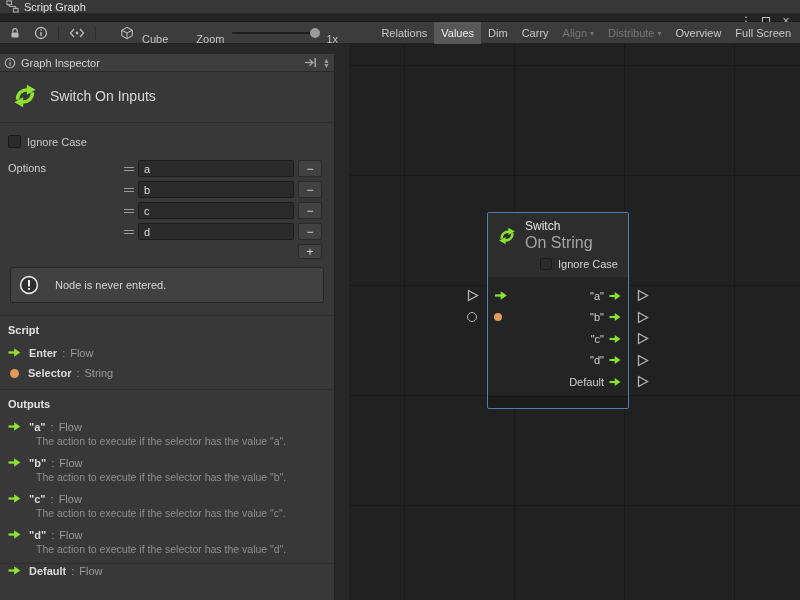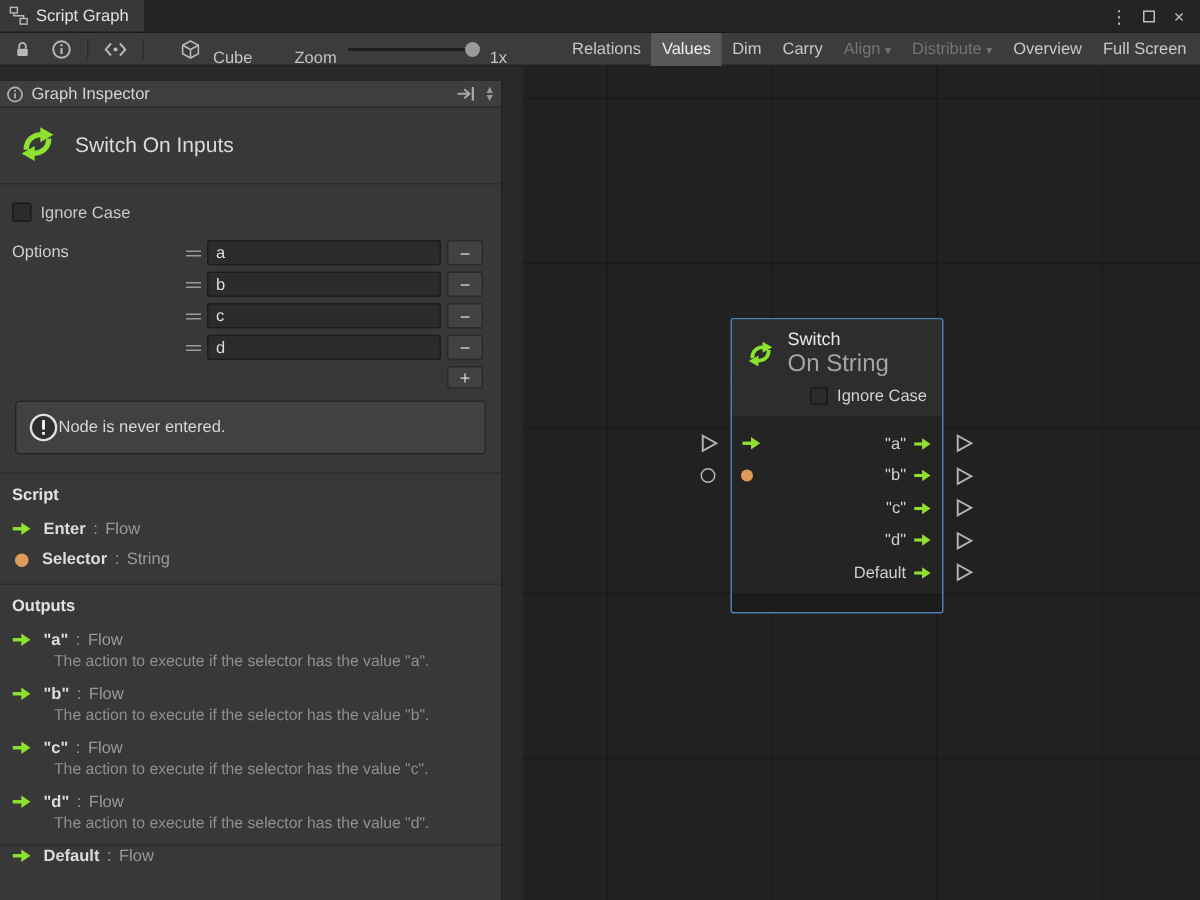--- a/index.html
+++ b/index.html
@@ -6,21 +6,21 @@
   html,body { width:800px; height:600px; overflow:hidden; }
   body {
     font-family:"Liberation Sans", sans-serif;
     font-size:11px; color:#c8c8c8; background:#282828;
     position:relative;
   }
   svg { display:block; }
 
   
   .titlebar { position:absolute; left:0; top:0; width:800px; height:22px;
-    background:#242424; border-bottom:1px solid #1a1a1a; display:flex; align-items:stretch; }
+    background:#242424; border-bottom:1px solid #1a1a1a; display:flex; align-items:stretch;flex-direction:column; }
   .tab { display:flex; align-items:center; gap:5px; background:#383838;
     padding:0 10px 0 6px; color:#e2e2e2; }
   .win-controls { margin-left:auto; display:flex; align-items:center; gap:4px; padding-right:6px; }
   .win-btn { width:16px; height:16px; display:flex; align-items:center; justify-content:center;
     color:#bdbdbd; font-size:12px; cursor:default; }
   .win-square { width:8px; height:8px; border:1px solid #bdbdbd; }
 
   
   .toolbar { position:absolute; left:0; top:22px; width:800px; height:22px;
     background:#3c3c3c; border-bottom:1px solid #232323; display:flex; align-items:center; padding:0 2px; }
@@ -65,21 +65,21 @@
   .opt-item { display:flex; align-items:center; gap:4px; margin-bottom:4px; }
   .drag-handle { width:10px; display:flex; flex-direction:column; gap:2px; }
   .drag-handle i { display:block; height:1px; background:#9a9a9a; }
   .opt-input { flex:1; height:17px; background:#2b2b2b; border:1px solid #1c1c1c; border-radius:2px;
     color:#dedede; font-family:"Liberation Sans",sans-serif; font-size:11px; padding:0 5px; outline:none; }
   .mini-btn { width:24px; height:17px; background:#424242; border:1px solid #2a2a2a; border-radius:2px;
     color:#d8d8d8; display:flex; align-items:center; justify-content:center; font-size:12px; line-height:1; cursor:default; }
   .plus-row { display:flex; justify-content:flex-end; margin-top:1px; }
   .plus-row .mini-btn { height:15px; }
 
-  .warning { margin:8px 4px 10px; display:flex; align-items:center; gap:0;
+  .warning { margin:8px 4px 10px; display:flex; align-items:center; gap:16px;
     background:#414141; border:1px solid #262626; border-radius:3px; padding:7px 8px; color:#d6d6d6; }
 
   .section { border-top:1px solid #2c2c2c; padding:8px 8px 2px; }
   .section-h { font-weight:bold; color:#e2e2e2; margin-bottom:10px; }
   .port-row { display:flex; align-items:center; gap:7px; margin-bottom:8px; }
   .port-row.tight { margin-bottom:2px; }
   .port-name { font-weight:bold; color:#dcdcdc; }
   .port-colon { color:#9a9a9a; margin:0 -2px; }
   .port-type { color:#9a9a9a; }
   .port-desc { color:#8f8f8f; font-size:10.5px; margin:0 0 9px 28px; }

